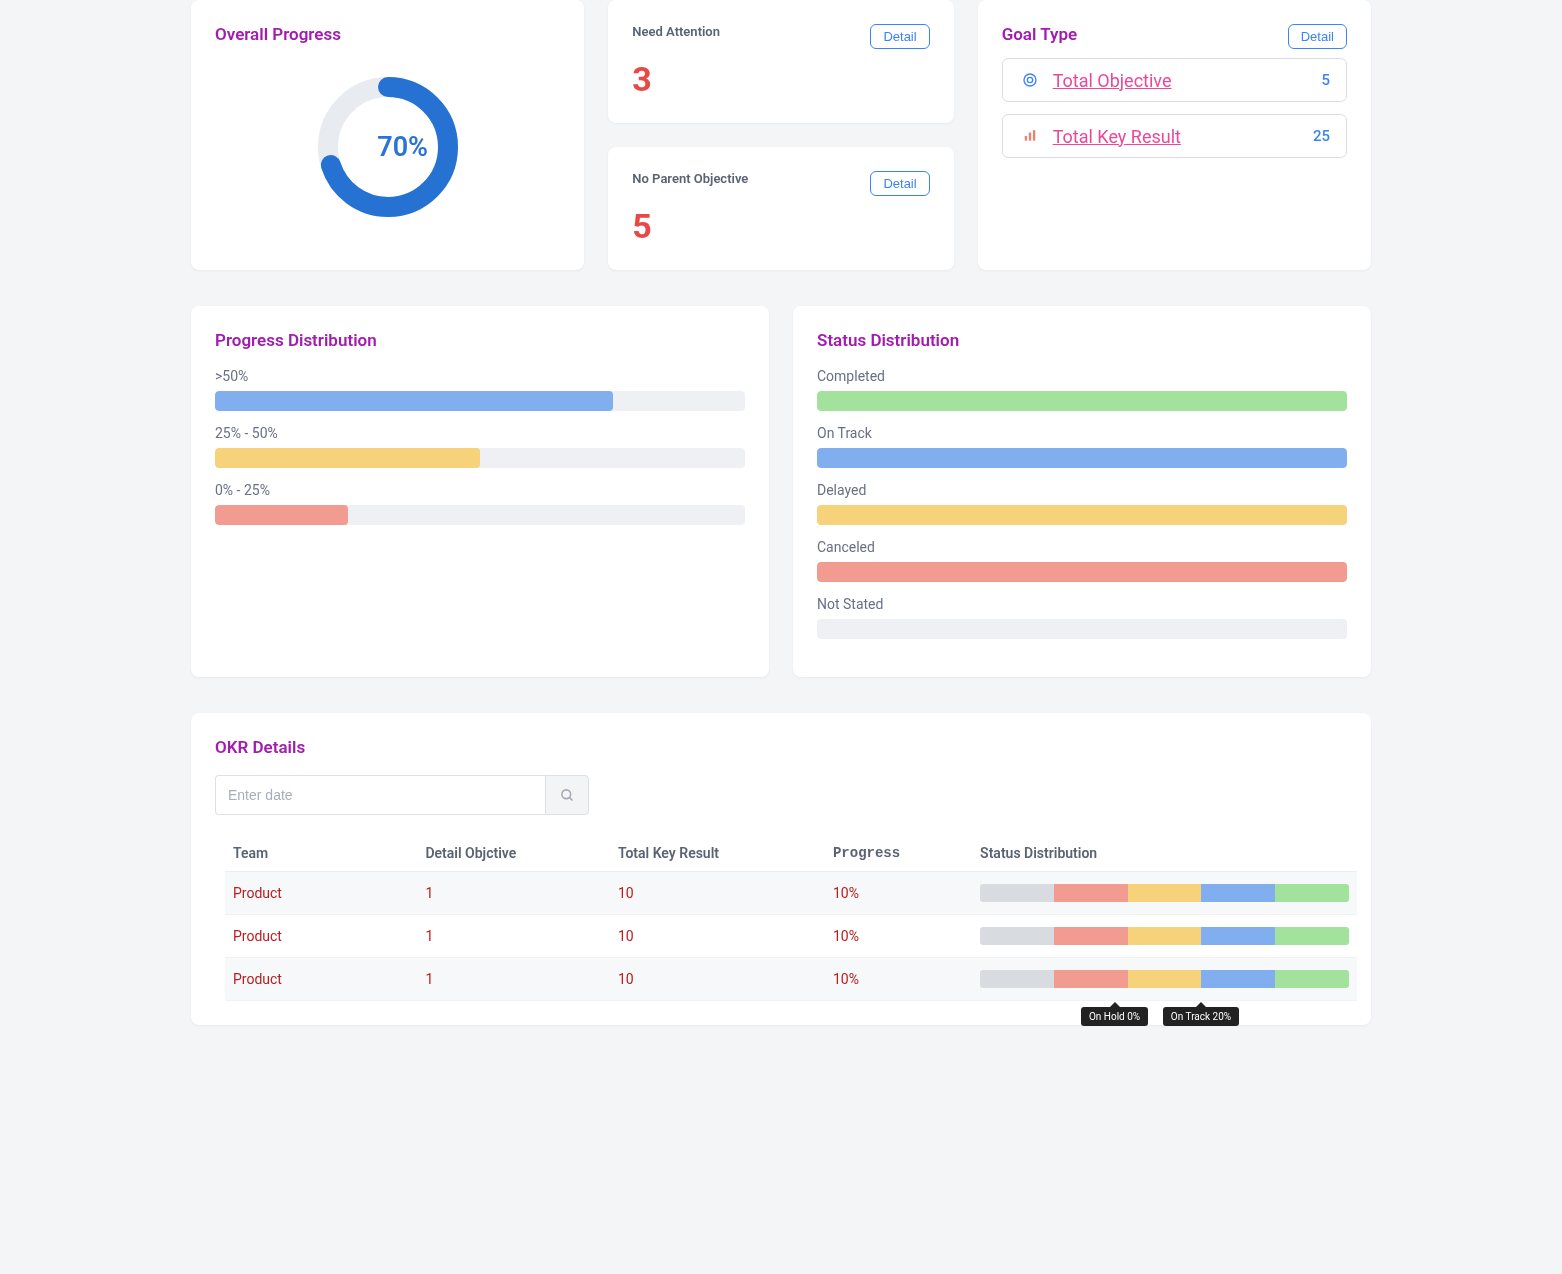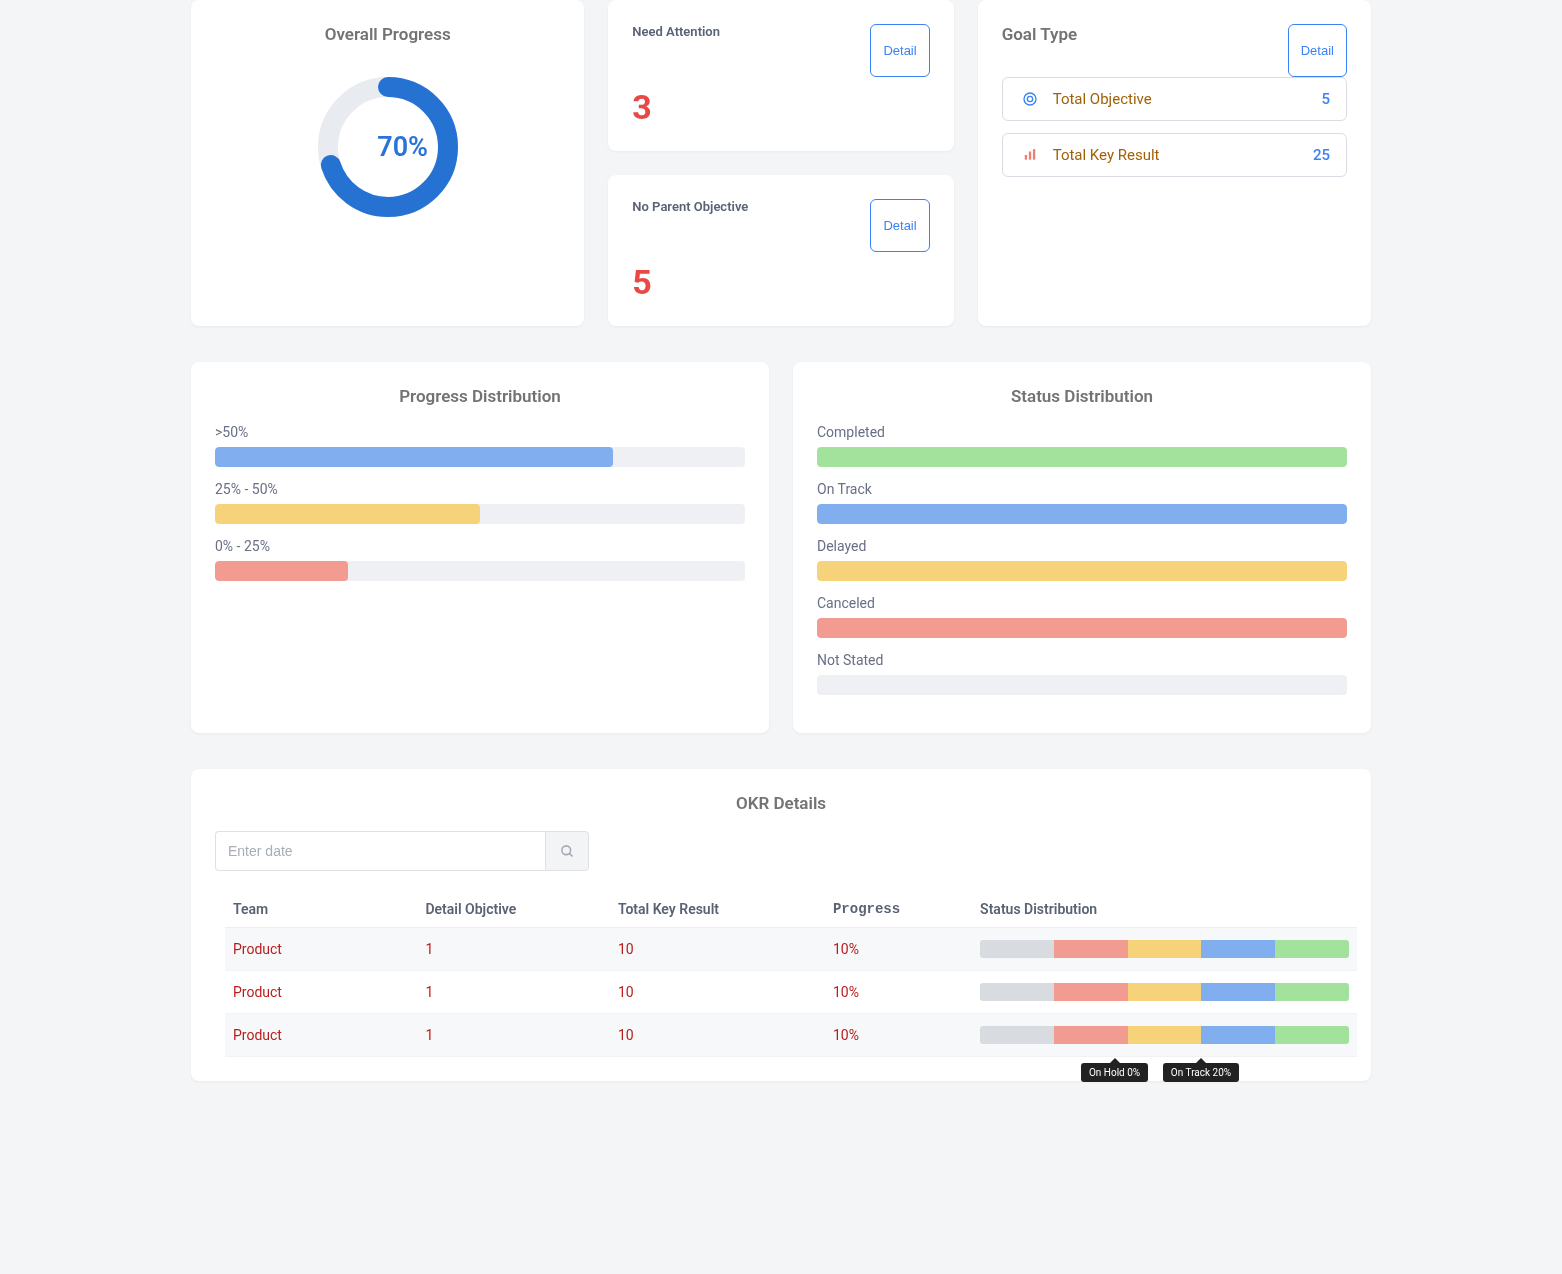--- a/index.html
+++ b/index.html
@@ -17,23 +17,22 @@
 .card {
   background: #fff;
   border-radius: 8px;
   box-shadow: 0 1px 3px rgba(0,0,0,0.05);
   padding: 24px;
   flex: 1;
 }
 .card-title {
   font-size: 17px;
   font-weight: 600;
-  color: #737373;
+  color: #a21caf;
   margin-bottom: 18px;
-  text-align: center;
 }
 
 .top-row { display: flex; gap: 24px; align-items: stretch;}
 .top-col { flex: 1; display: flex; flex-direction: column; gap: 24px; }
 .overall-progress { display: flex; flex-direction: column; }
 .donut-wrap { display:flex; justify-content:center; align-items:center; height:170px;}
 .donut { position:relative; width:150px; height:150px;}
 .donut svg { transform: rotate(-90deg);}
 .donut-text {
   position:absolute; top:0; left:15px; width:100%; height:100%;
@@ -44,31 +43,31 @@
   display:flex; justify-content:space-between; align-items:flex-start;
 }
 .stat-card .stat-title {
   font-size:13px; font-weight:600; color:#596374;
 }
 .stat-card .big-val {
   font-size:34px; font-weight:700; color:#e84946; margin-top:10px;
 }
 .detail-btn {
   font-size:13px; color:#3b82f6; border:1px solid #3b82f6;
-  background:#fff; border-radius:6px; padding:18px 12px; cursor:pointer;
+  background:#fff; border-radius:6px; padding:4px 12px; cursor:pointer;
 }
 .goaltype .goal-row {
   display:flex; align-items:center; justify-content:space-between;
   border:1px solid #d9dde3; border-radius:6px; padding:10px 16px; margin-bottom:12px;
 }
 .goaltype .goal-left { display:flex; align-items:center; gap:12px;}
 .goaltype .goal-icon { width:22px; height:22px; display:flex;align-items:center;justify-content:center; border-radius:4px; font-size:13px;}
 .goal-icon.target { color:#3b82f6;}
 .goal-icon.bar { color:#ef7e74;}
-.goaltype .goal-label { font-size:15px; color:#a16207;}
+.goaltype .goal-label { font-size:18px; color:#ec4899;text-decoration:underline;}
 .goaltype .goal-count { font-size:15px; color:#3b82f6; font-weight:500;}
 
 .dist-row { margin-top:36px; display:flex; gap:24px;}
 .prog-item, .status-item { margin-bottom:14px;}
 .prog-label, .status-label { font-size:14px; color:#697086; margin-bottom:7px;}
 .bar-track {
   height:20px; background:#eef0f3; border-radius:4px; overflow:hidden;
 }
 .bar-fill { height:100%; border-radius:4px;}
 

